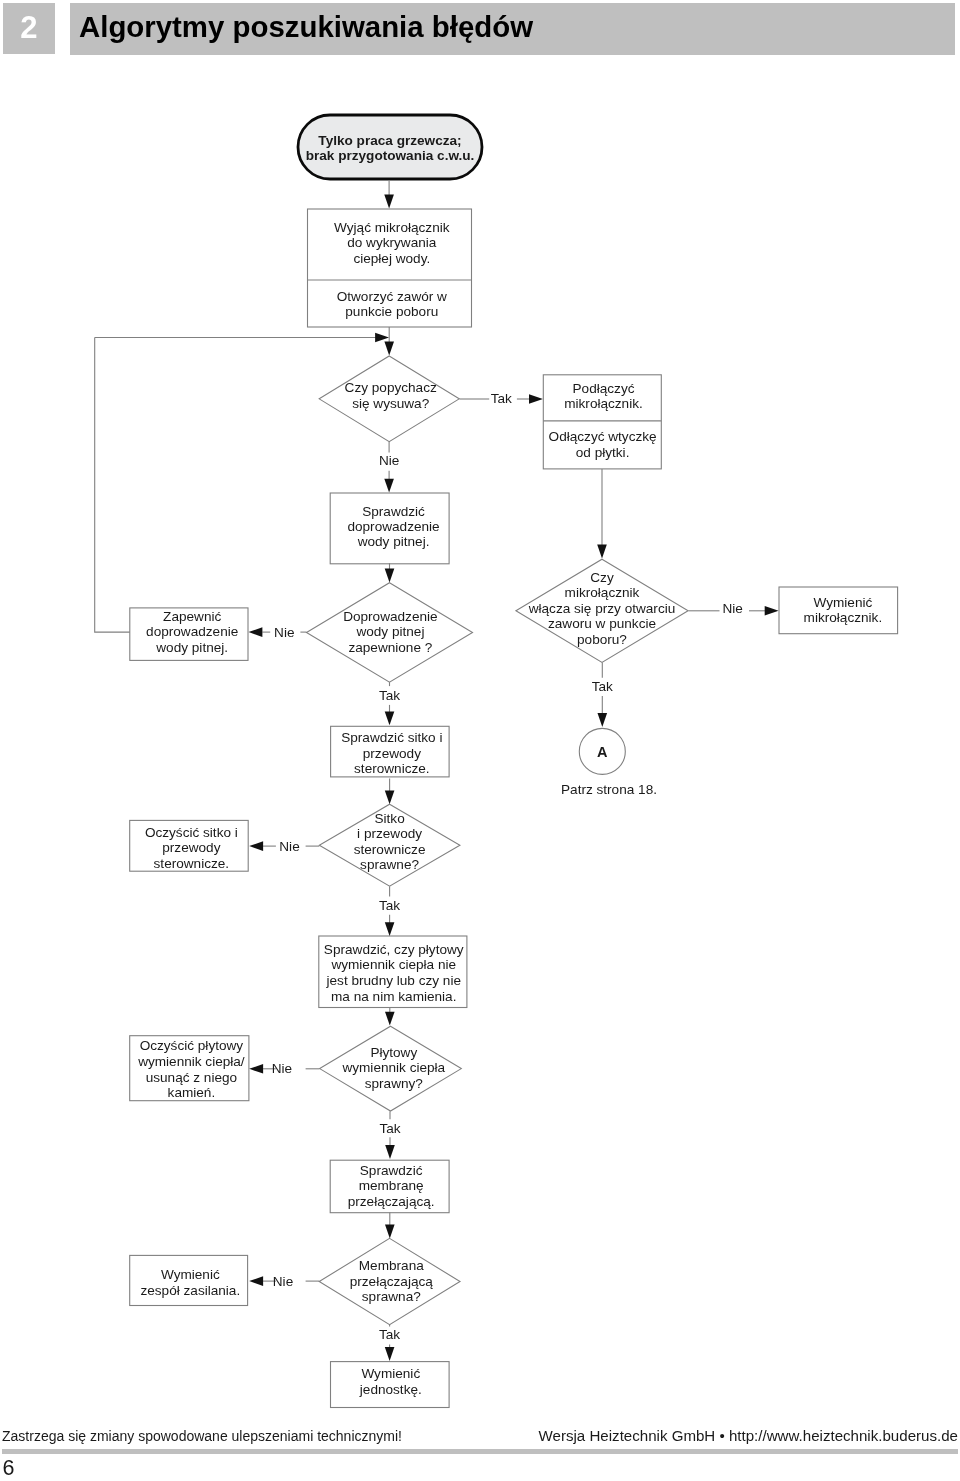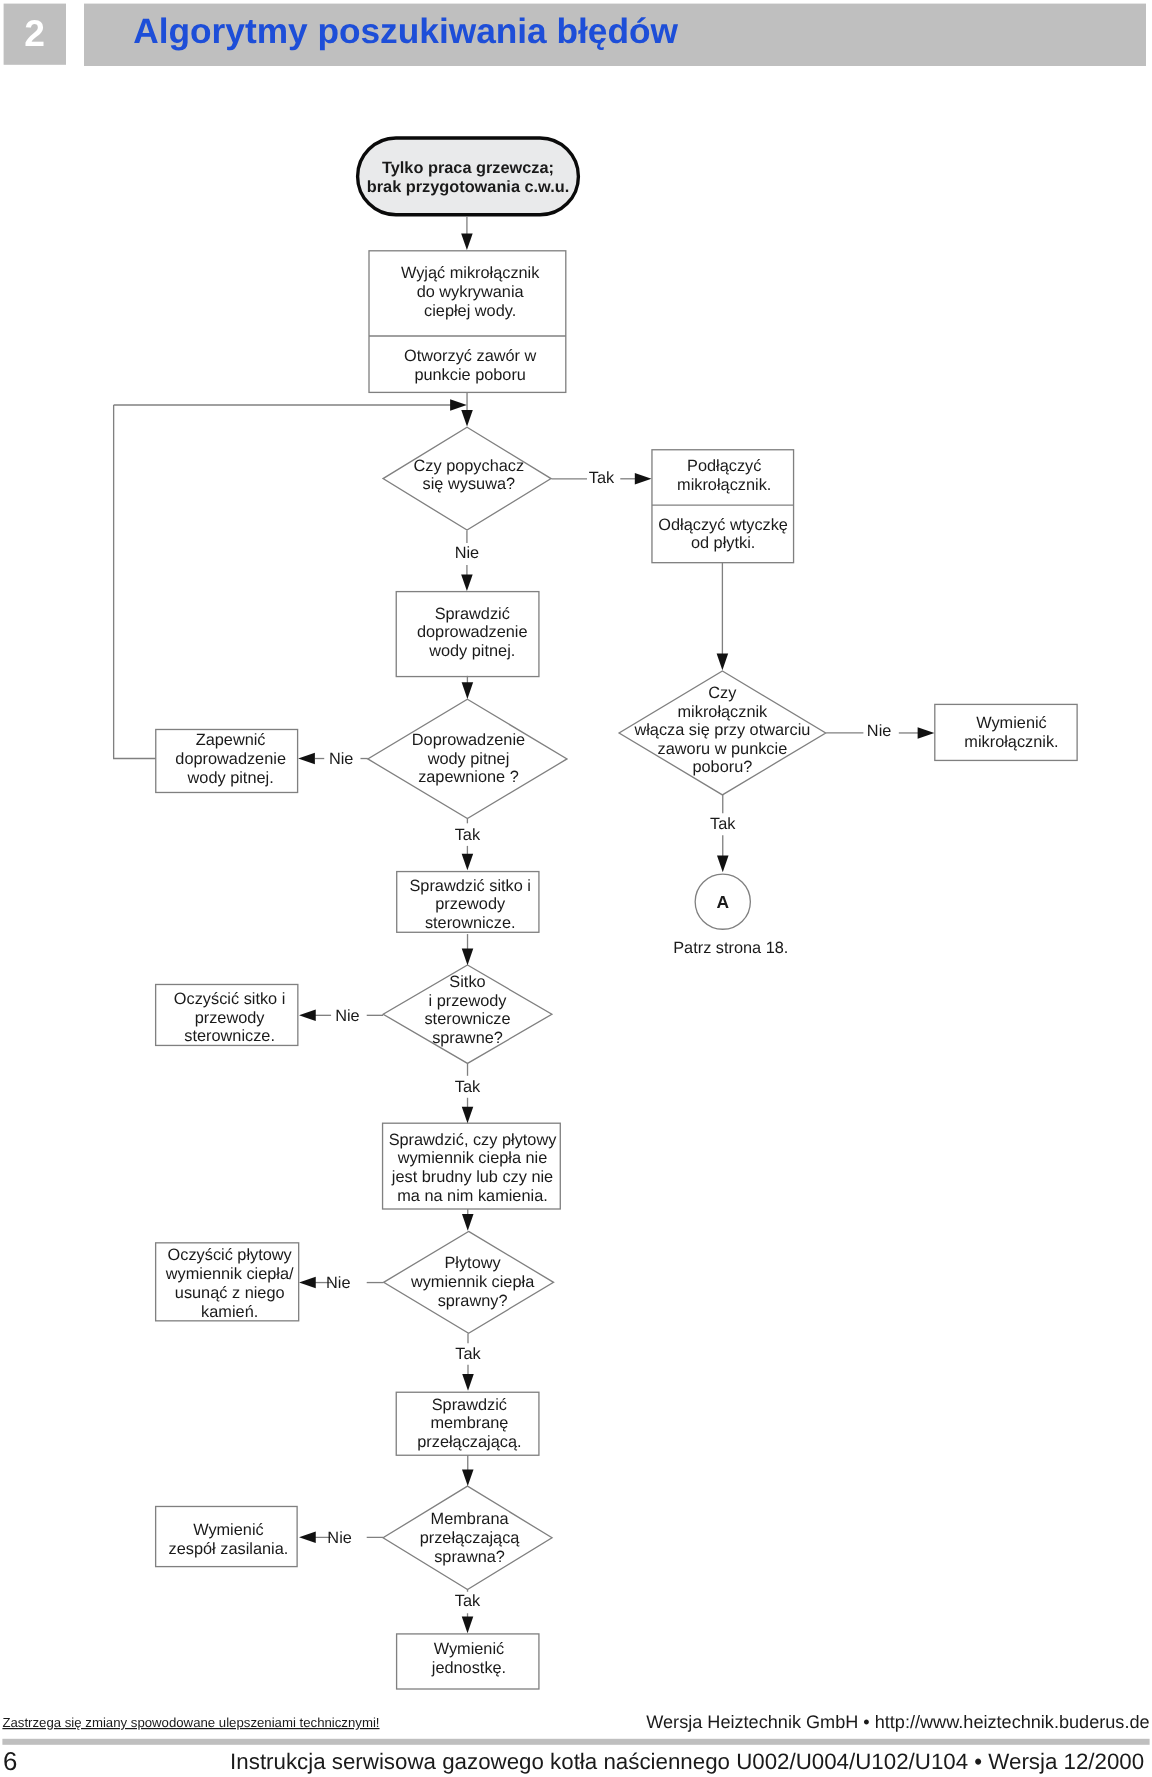--- a/index.html
+++ b/index.html
@@ -7,35 +7,35 @@
        font-family:"Liberation Sans", sans-serif; color:#1a1a1a;}
   .page{position:absolute;inset:0;}
   .hdr-num{position:absolute;left:2.8px;top:2.8px;width:52.2px;height:51.2px;background:#bfbfbf;}
   .hdr-num span{position:absolute;left:0;right:0;top:9px;line-height:31px;
                 text-align:center;color:#ffffff;font-weight:bold;font-size:31px;}
   .hdr-bar{position:absolute;left:70px;top:3px;width:885px;height:52px;background:#bfbfbf;}
   .hdr-bar span{position:absolute;left:9px;top:8.6px;line-height:30px;
                 color:#ffffff;font-weight:bold;font-size:29.4px;}
   #flow{position:absolute;left:0;top:0;}
   #flow text{font-family:"Liberation Sans", sans-serif;fill:#1a1a1a;}
-  .f-left{position:absolute;left:2px;top:1428px;font-size:11px;line-height:16px;text-decoration:underline;}
+  .f-left{position:absolute;left:2px;top:1428px;font-size:14px;line-height:16px;}
   .f-right{position:absolute;right:2px;top:1428px;font-size:15.1px;line-height:16px;}
   .f-rule{position:absolute;left:2px;right:2px;top:1449px;height:5px;background:#bfbfbf;}
   .f-page{position:absolute;left:2.5px;top:1458px;font-size:21.5px;line-height:21px;}
   .f-title{position:absolute;left:120px;right:6.5px;top:1457.5px;text-align:right;font-size:18.6px;line-height:20px;}
 </style>
 </head>
 <body style="background: rgb(255, 255, 255);">
 
 <div class="page">
   <div class="hdr-num" style="background: rgb(191, 191, 191);">
     <span style="color: rgb(255, 255, 255);">2</span>
   </div>
   <div class="hdr-bar" style="background: rgb(191, 191, 191);">
-    <span style="color: #1d4ed8; margin-left: 32px;">Algorytmy poszukiwania błędów</span>
+    <span style="color: #000000;">Algorytmy poszukiwania błędów</span>
   </div>
 
   <svg id="flow" width="960" height="1481" viewBox="0 0 960 1481">
       <g>
         <rect x="298" y="115" width="184" height="64" rx="32" ry="32" fill="#e9eaeb" stroke="#0a0a0a" stroke-width="2.8"></rect>
         <g>
           <text x="390" y="144.5" text-anchor="middle" font-size="13.6" font-weight="bold">Tylko praca grzewcza;</text>
           <text x="390" y="159.9" text-anchor="middle" font-size="13.6" font-weight="bold">brak przygotowania c.w.u.</text>
         </g>
       </g>
@@ -262,14 +262,13 @@
       <text x="281.9" y="1073.4" text-anchor="middle" font-size="13.6">Nie</text>
       <text x="390" y="1132.5" text-anchor="middle" font-size="13.6">Tak</text>
       <text x="283" y="1285.7" text-anchor="middle" font-size="13.6">Nie</text>
       <text x="389.6" y="1338.7" text-anchor="middle" font-size="13.6">Tak</text>
     </svg>
 
   <div class="f-left">Zastrzega się zmiany spowodowane ulepszeniami technicznymi!</div>
   <div class="f-right">Wersja Heiztechnik GmbH • http://www.heiztechnik.buderus.de</div>
   <div class="f-rule" style="background: rgb(191, 191, 191);"></div>
   <div class="f-page">6</div>
-  <div class="f-title">Instrukcja serwisowa gazowego kotła naściennego U002/U004/U102/U104 • Wersja 12/2000</div>
 </div>
 
 </body></html>

